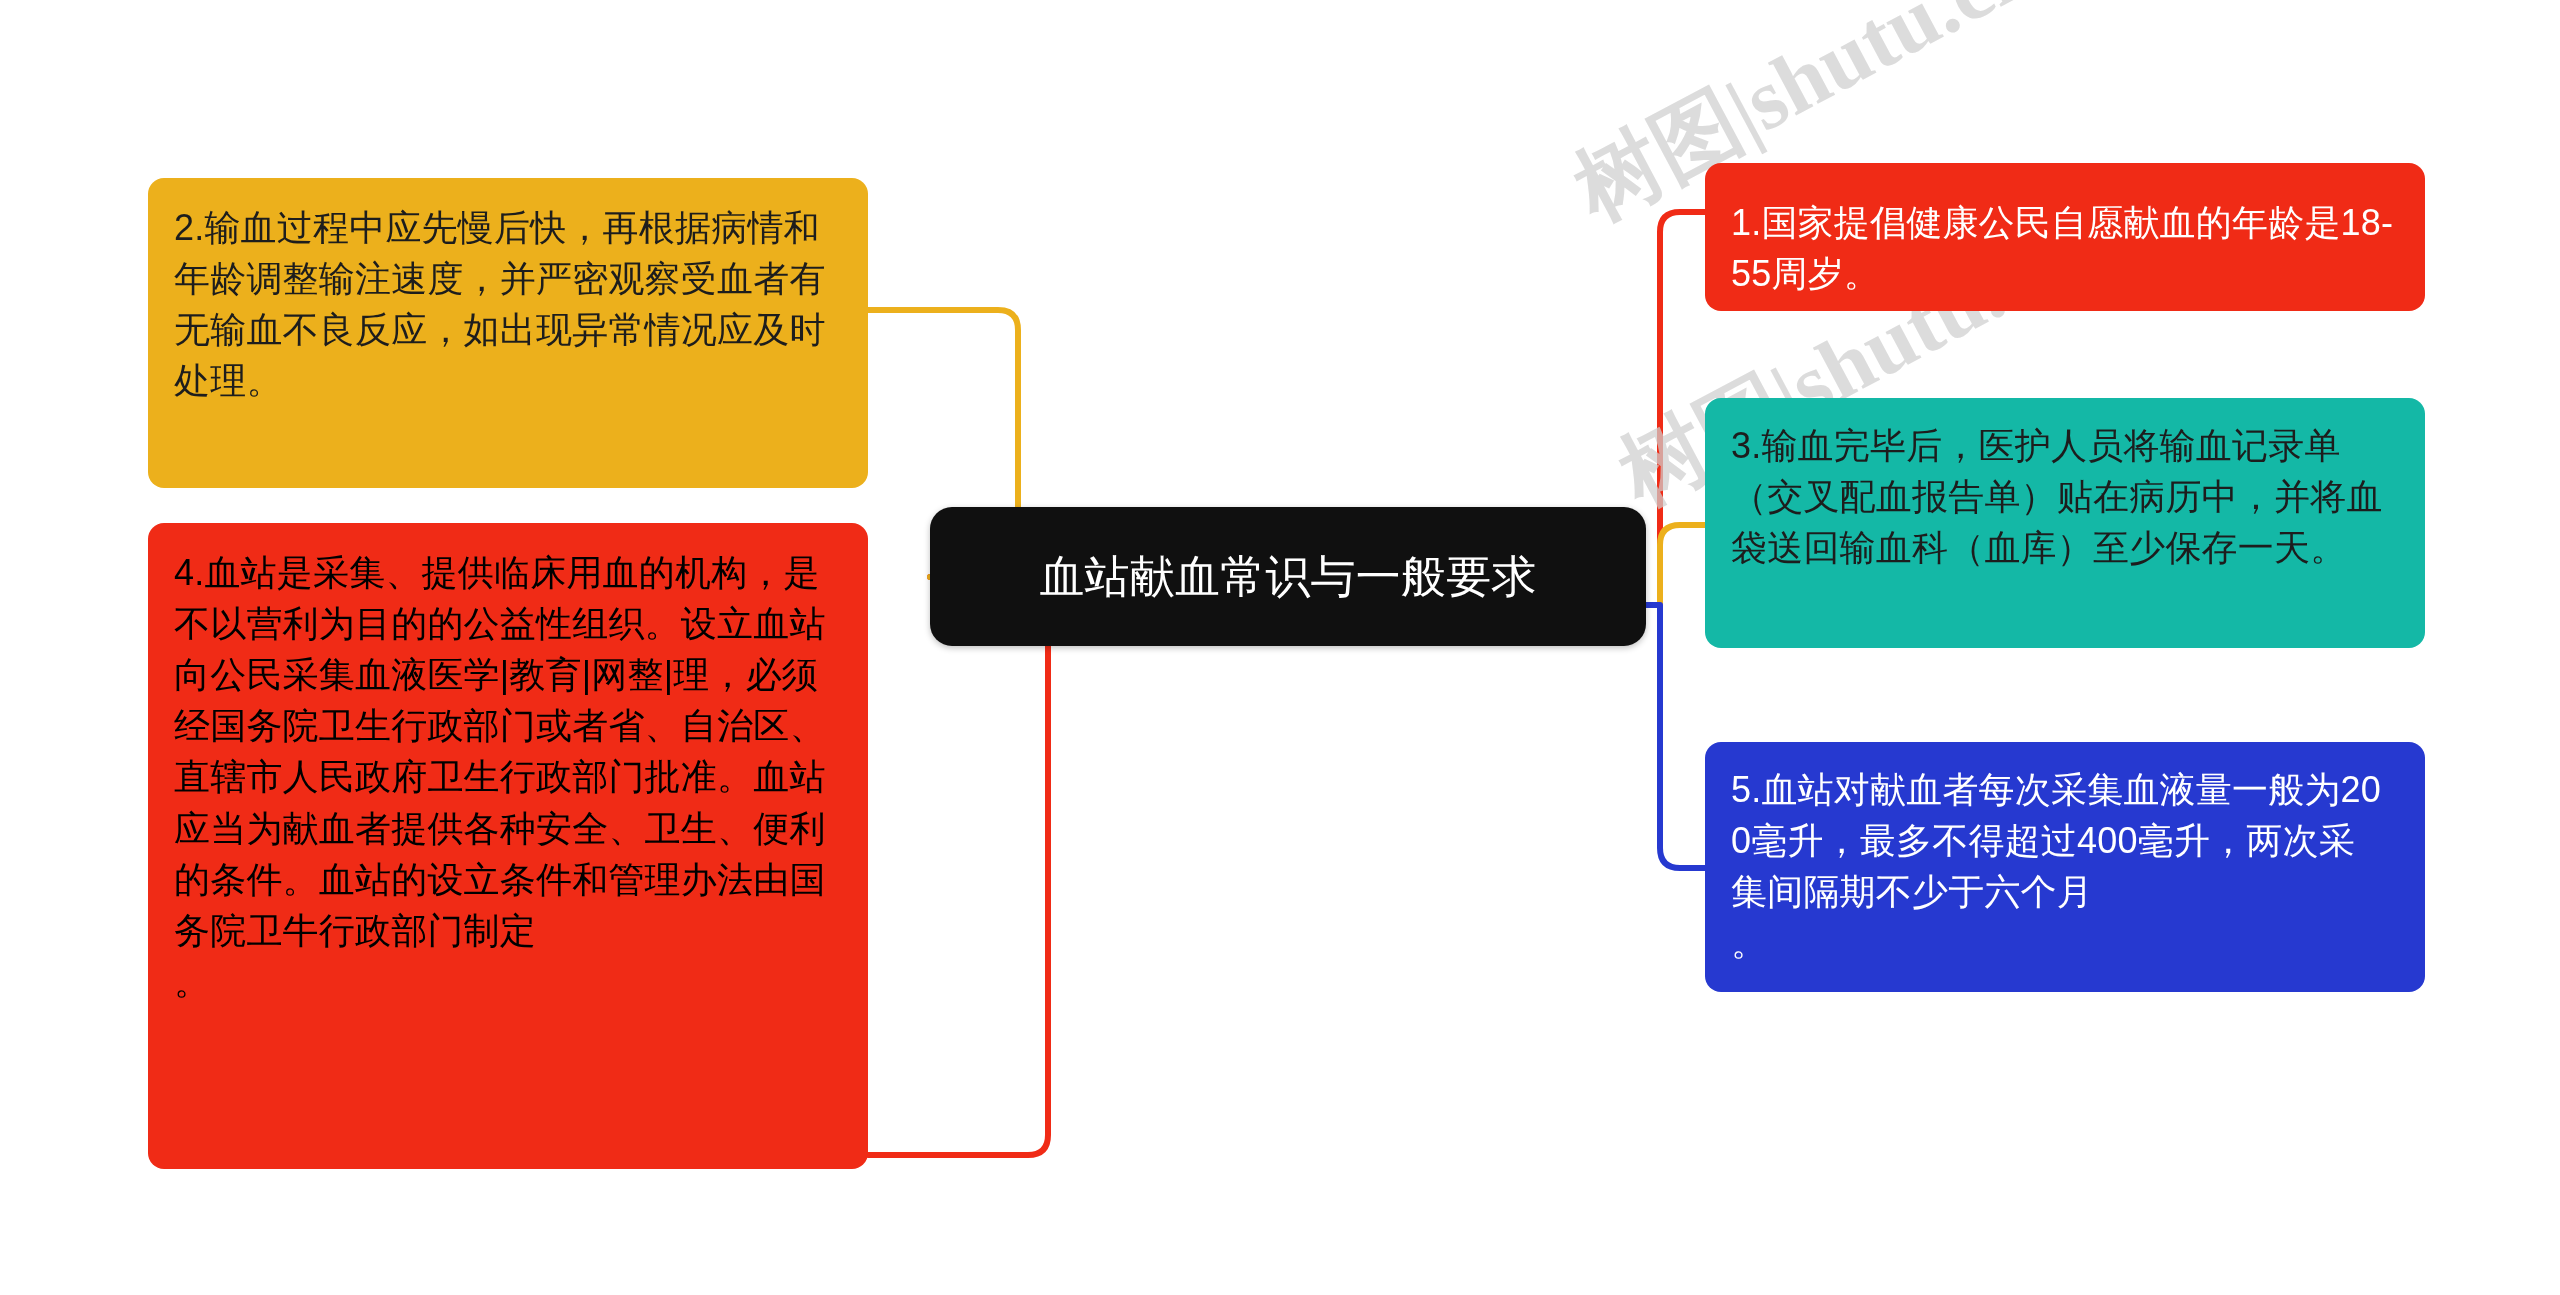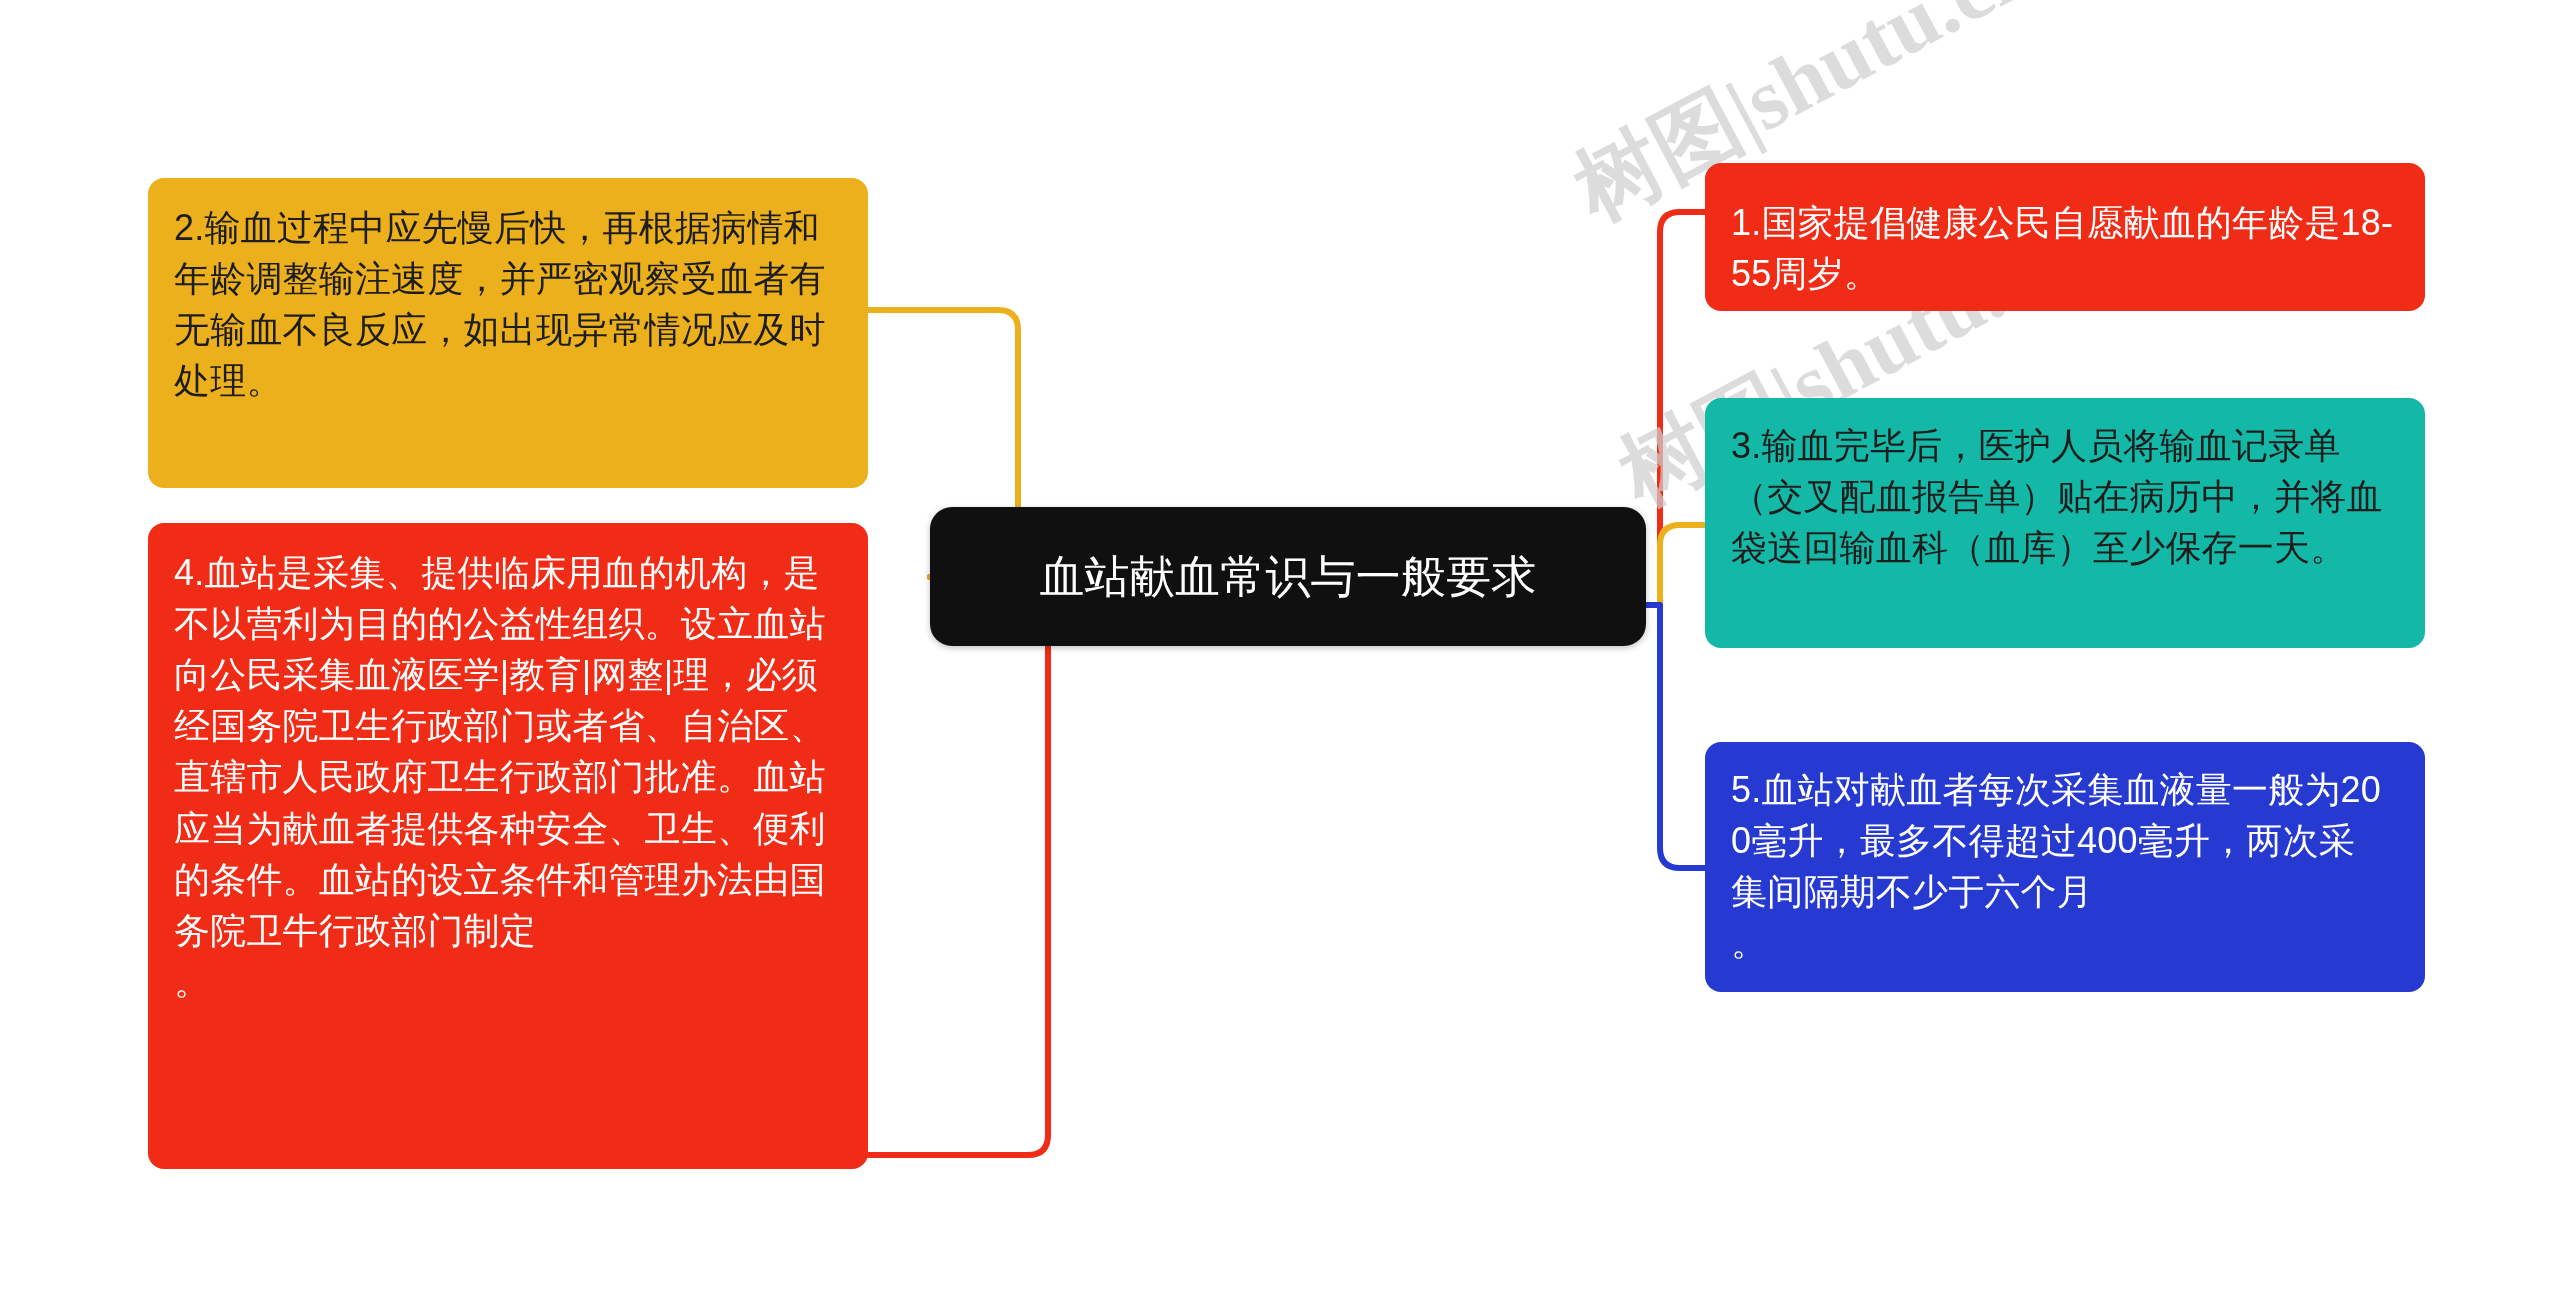--- a/index.html
+++ b/index.html
@@ -56,21 +56,21 @@
   #node2{
     left:148px;top:178px;width:720px;height:310px;
     background:#ECB01C;padding:24px 26px 18px 26px;
   }
   #node2 .txt{color:#1d1d1d;}
 
   #node4{
     left:148px;top:523px;width:720px;height:646px;
     background:#F02B16;padding:24px 26px 18px 26px;
   }
-  #node4 .txt{color:#ffffff;}
+  #node4 .txt{color:#000000;}
 
   
   #node1{
     left:1705px;top:163px;width:720px;height:148px;
     background:#F02B16;padding:34px 26px 18px 26px;
   }
   #node1 .txt{color:#ffffff;}
 
   #node3{
     left:1705px;top:398px;width:720px;height:250px;

